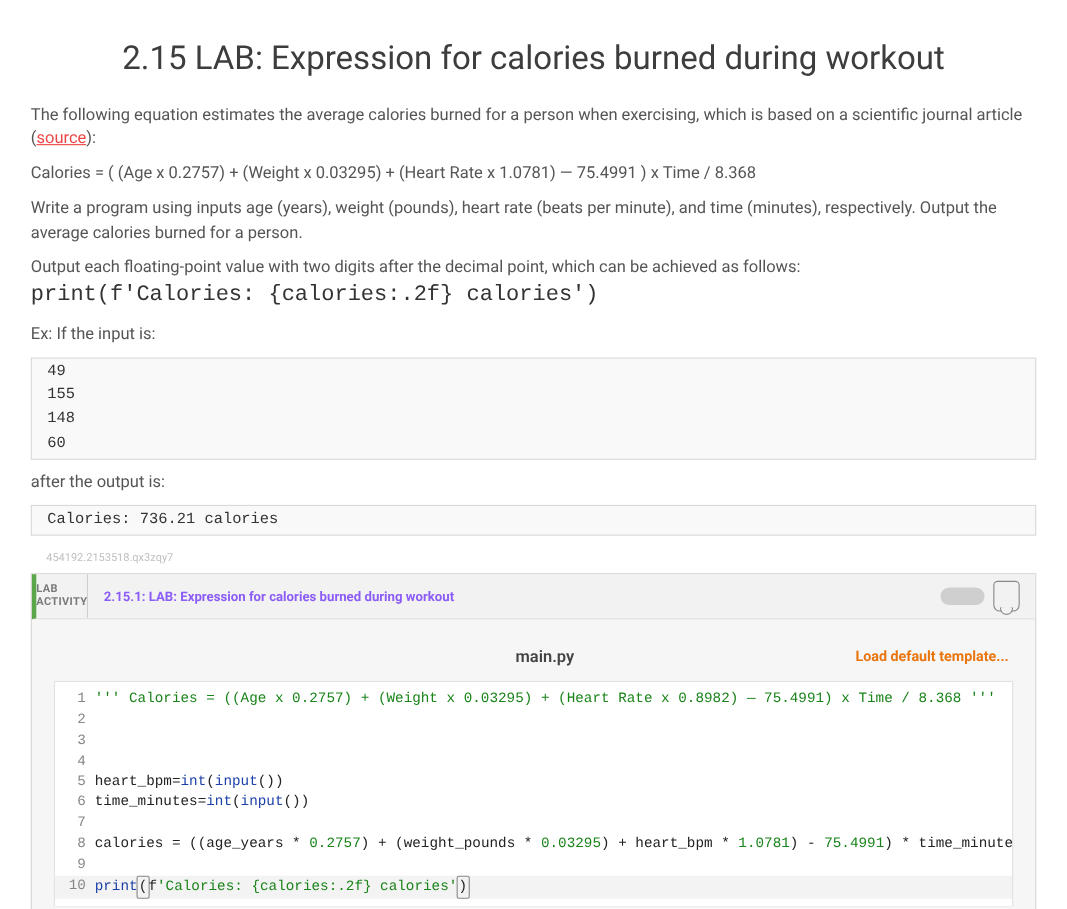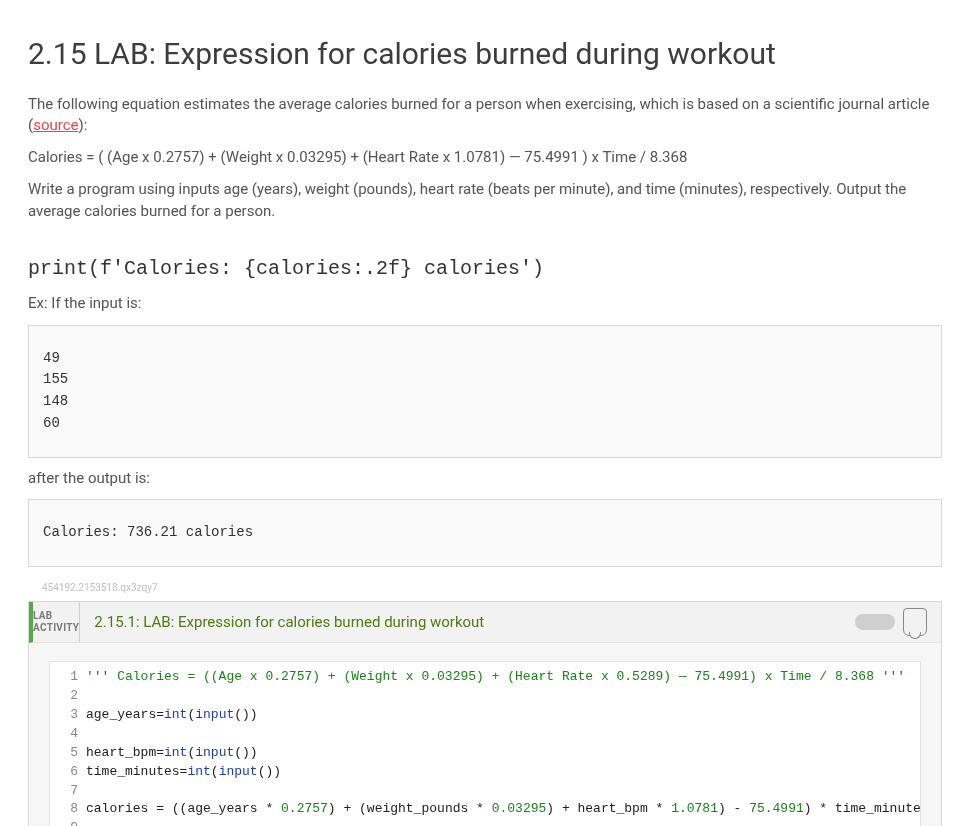--- a/index.html
+++ b/index.html
@@ -11,32 +11,33 @@
     line-height: 1.45;
     background: #fff;
     width: 970px;
     box-sizing: border-box;
   }
   h1 {
     font-size: 30px;
     font-weight: 400;
     color: #3d3d3d;
     margin: 12px 0 18px 0;
+    text-align: center;
   }
   p { margin: 10px 0; }
   a.source-link { color: #ef4444; text-decoration: underline; }
   code.inline {
     font-family: "Courier New", Courier, monospace;
     font-size: 20px;
     color: #333;
   }
   pre.block {
     background: #f9f9f9;
     border: 1px solid #d9d9d9;
-    padding: 22px 14px;
+    padding: 2px 14px;
     font-family: "Courier New", Courier, monospace;
     font-size: 14px;
     line-height: 1.55;
     color: #333;
     margin: 10px 0;
     white-space: pre;
     overflow-x: auto;
   }
   .tiny-id {
     color: #c0c0c0;
@@ -63,23 +64,24 @@
     font-size: 10px;
     font-weight: 700;
     color: #7a7a7a;
     letter-spacing: 0.3px;
     line-height: 1.2;
   }
   .lab-title {
     display: flex;
     align-items: center;
     padding: 0 14px;
-    font-size: 15px;
-    color: #4d7c0f;
+    font-size: 12px;
+    color: #8b5cf6;
     flex: 1;
+    font-weight: bold;
   }
   .lab-header-right {
     display: flex;
     align-items: center;
     gap: 8px;
     padding: 0 14px;
   }
   .toggle-pill {
     width: 40px; height: 16px;
     background: #cfcfcf;
@@ -166,21 +168,21 @@
 
 <p>
   <span>The following equation estimates the average calories burned for a person when exercising, which is based on a scientific journal article (</span><a class="source-link">source</a><span>):</span>
 </p>
 
 <p>Calories = ( (Age x 0.2757) + (Weight x 0.03295) + (Heart Rate x 1.0781) — 75.4991 ) x Time / 8.368</p>
 
 <p>Write a program using inputs age (years), weight (pounds), heart rate (beats per minute), and time (minutes), respectively. Output the average calories burned for a person.</p>
 
 <p>
-  <br>
+  <span>Output each floating-point value with two digits after the decimal point, which can be achieved as follows:</span><br>
   <code class="inline">print(f'Calories: {calories:.2f} calories')</code>
 </p>
 
 <p>Ex: If the input is:</p>
 
 <pre class="block">49
 155
 148
 60</pre>
 
@@ -197,25 +199,30 @@
       <span>ACTIVITY</span>
     </div>
     <div class="lab-title">2.15.1: LAB: Expression for calories burned during workout</div>
     <div class="lab-header-right">
       <div class="toggle-pill"></div>
       <div class="badge-outline"></div>
     </div>
   </div>
 
   <div class="editor-wrap">
+    <div class="file-bar">
+      <div style="width:160px"></div>
+      <div class="file-name">main.py</div>
+      <div class="load-template">Load default template...</div>
+    </div>
 
     <div class="code-editor">
-      <div class="code-line"><span class="gutter">1</span><span class="code-text"><span class="tok-str">''' Calories = ((Age x 0.2757) + (Weight x 0.03295) + (Heart Rate x 0.5289) — 75.4991) x Time / 8.368 '''</span></span></div>
+      <div class="code-line"><span class="gutter">1</span><span class="code-text"><span class="tok-str">''' Calories = ((Age x 0.2757) + (Weight x 0.03295) + (Heart Rate x 0.8982) — 75.4991) x Time / 8.368 '''</span></span></div>
       <div class="code-line"><span class="gutter">2</span><span class="code-text"></span></div>
-      <div class="code-line"><span class="gutter">3</span><span class="code-text"><span>age_years=</span><span class="tok-builtin">int</span><span>(</span><span class="tok-builtin">input</span><span>())</span></span></div>
+      <div class="code-line"><span class="gutter">3</span></div>
       <div class="code-line"><span class="gutter">4</span></div>
       <div class="code-line"><span class="gutter">5</span><span class="code-text"><span>heart_bpm=</span><span class="tok-builtin">int</span><span>(</span><span class="tok-builtin">input</span><span>())</span></span></div>
       <div class="code-line"><span class="gutter">6</span><span class="code-text"><span>time_minutes=</span><span class="tok-builtin">int</span><span>(</span><span class="tok-builtin">input</span><span>())</span></span></div>
       <div class="code-line"><span class="gutter">7</span><span class="code-text"></span></div>
       <div class="code-line"><span class="gutter">8</span><span class="code-text"><span>calories = ((age_years * </span><span class="tok-num">0.2757</span><span>) + (weight_pounds * </span><span class="tok-num">0.03295</span><span>) + heart_bpm * </span><span class="tok-num">1.0781</span><span>) - </span><span class="tok-num">75.4991</span><span>) * time_minutes / </span></span></div>
       <div class="code-line"><span class="gutter">9</span><span class="code-text"></span></div>
       <div class="code-line hl"><span class="gutter">10</span><span class="code-text"><span class="tok-builtin">print</span><span class="cursor-box">(</span><span>f</span><span class="tok-str">'Calories: {calories:.2f} calories'</span><span class="cursor-box">)</span></span></div>
     </div>
   </div>
 </div>

